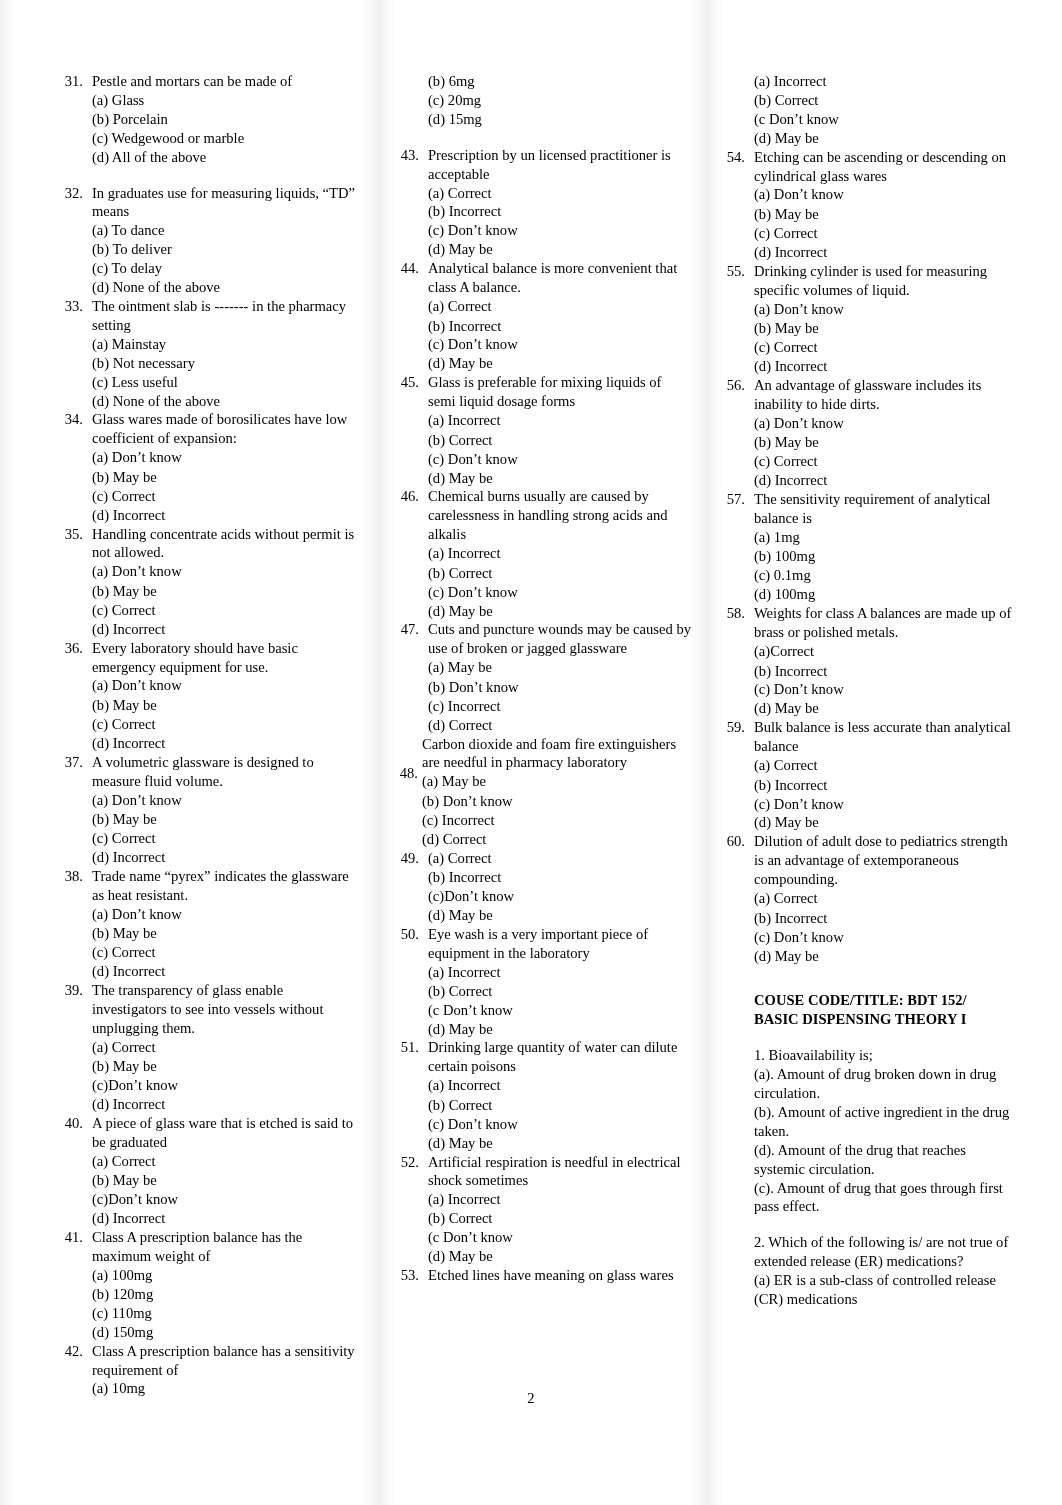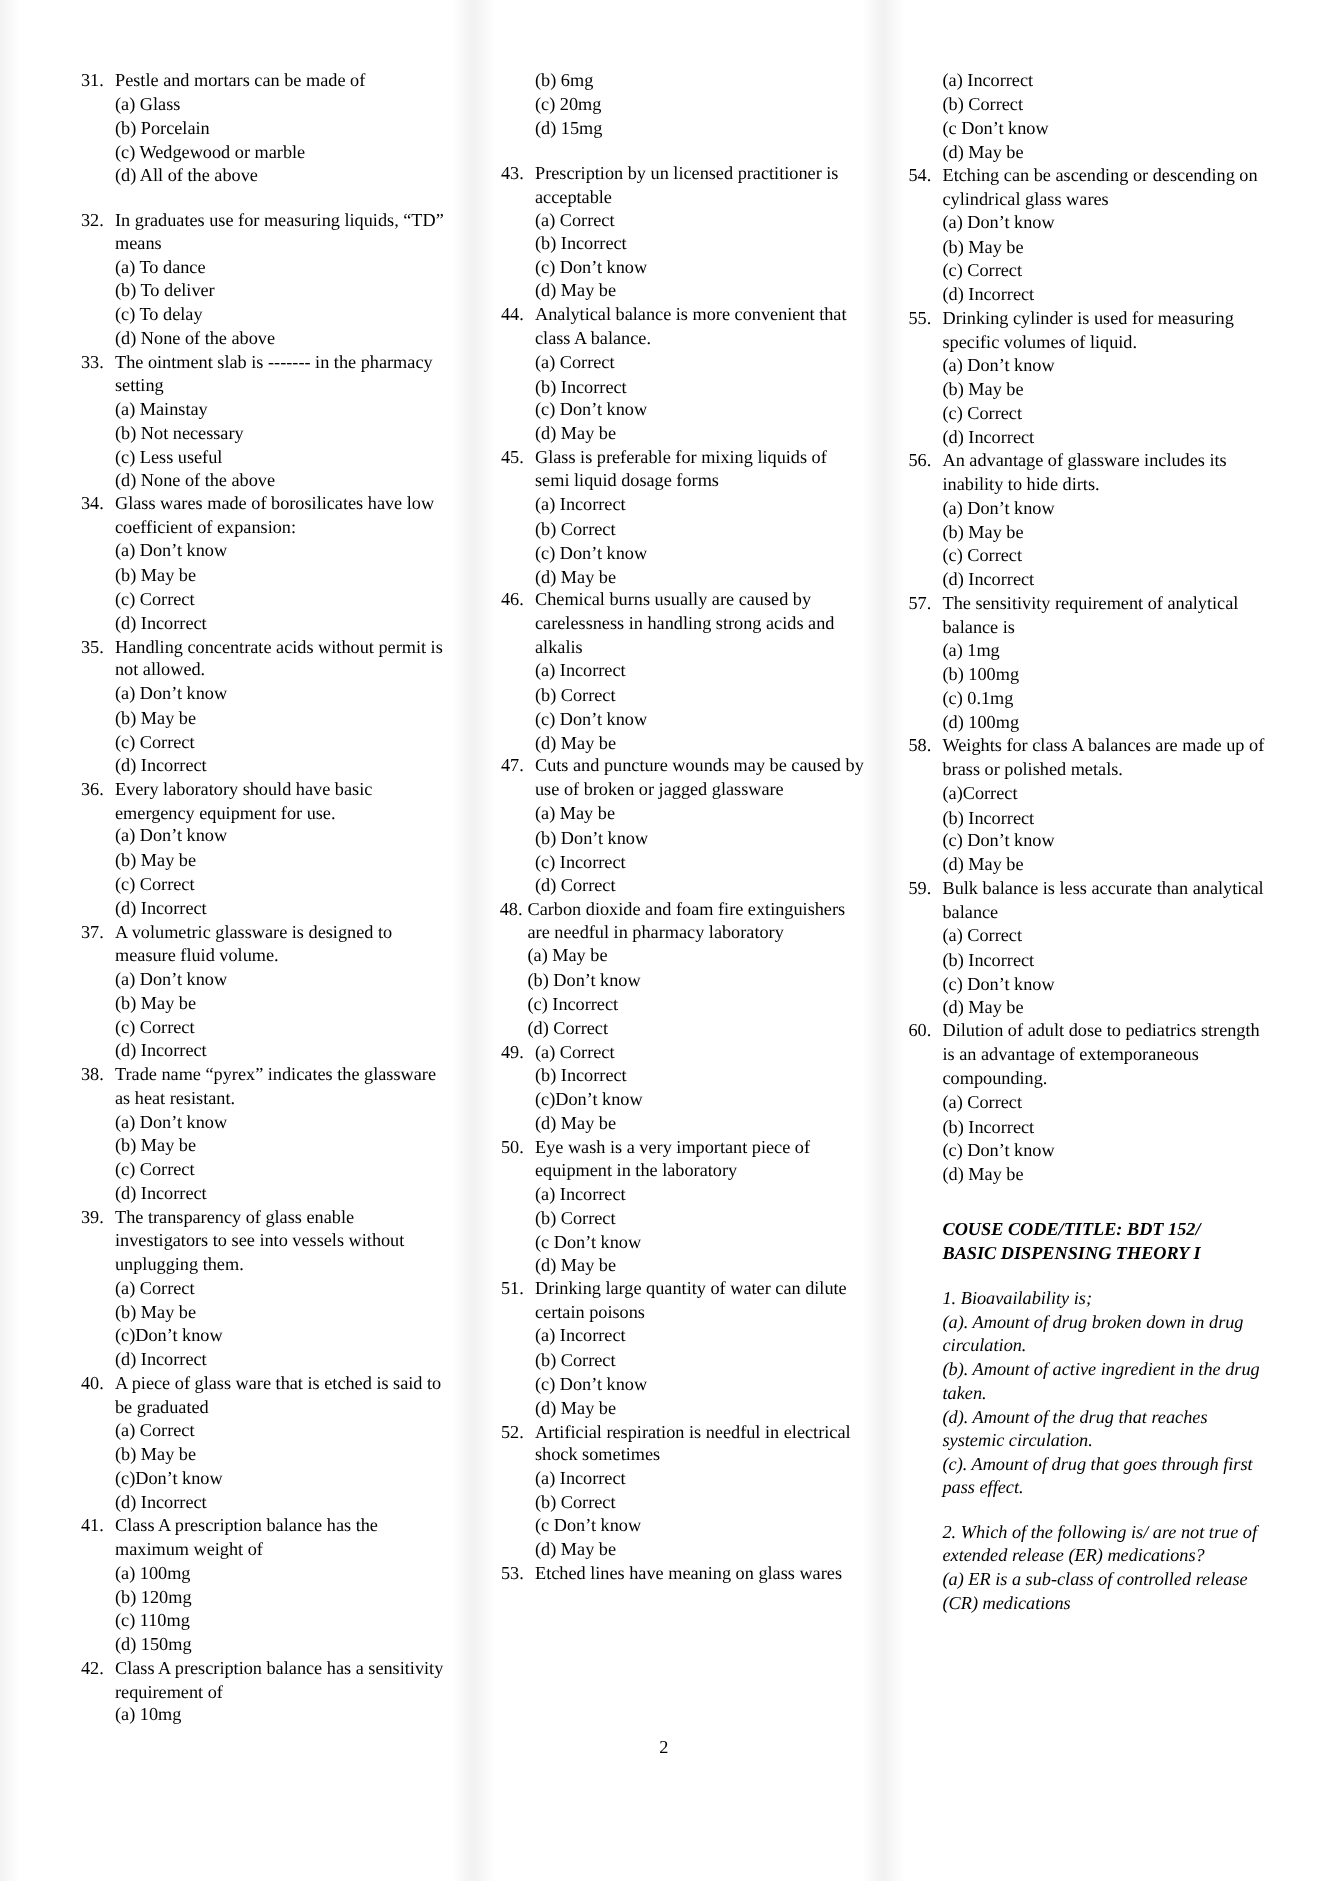--- a/index.html
+++ b/index.html
@@ -44,21 +44,21 @@
 
   .columns {
     position: absolute;
     top: 56px;
     left: 0;
     width: 1062px;
     height: 1330px;
   }
   .col {
     position: absolute;
-    top: 0;
+    top: 16px;
     font-size: 14.6px;
     line-height: 18.9px;
   }
   .col-1 { left: 56px;  width: 300px; }
   .col-2 { left: 392px; width: 300px; }
   .col-3 { left: 718px; width: 300px; }
 
   
   .q {
     display: flex;
@@ -68,20 +68,21 @@
     flex: 0 0 auto;
     width: 36px;
     text-align: right;
     padding-right: 9px;
     box-sizing: border-box;
     white-space: nowrap;
   }
   .q-num.narrow {
     width: 30px;
     padding-right: 4px;
+    margin-top: 29px;
   }
   .q-body {
     flex: 1 1 auto;
     min-width: 0;
   }
   .q-stem {
     margin: 0;
   }
   .opt {
     margin: 0;
@@ -90,21 +91,20 @@
   .gap-md  { height: 17px; }
   .gap-lg  { height: 26px; }
 
   
   .loose { line-height: 19.6px; }
 
   
   .plain {
     margin: 0;
     padding-left: 36px;
-    font-style: italic;
   }
   .bold   { font-weight: bold; }
   .bolditalic { font-weight: bold; font-style: italic; }
 
   .page-number {
     position: absolute;
     left: 0;
     right: 0;
     top: 1390px;
     text-align: center;

